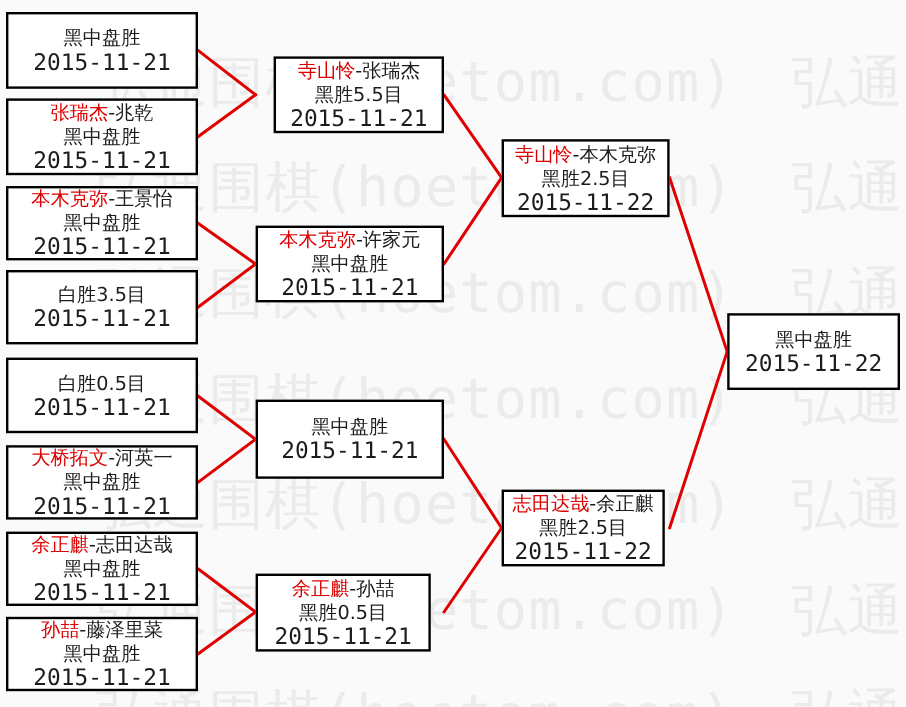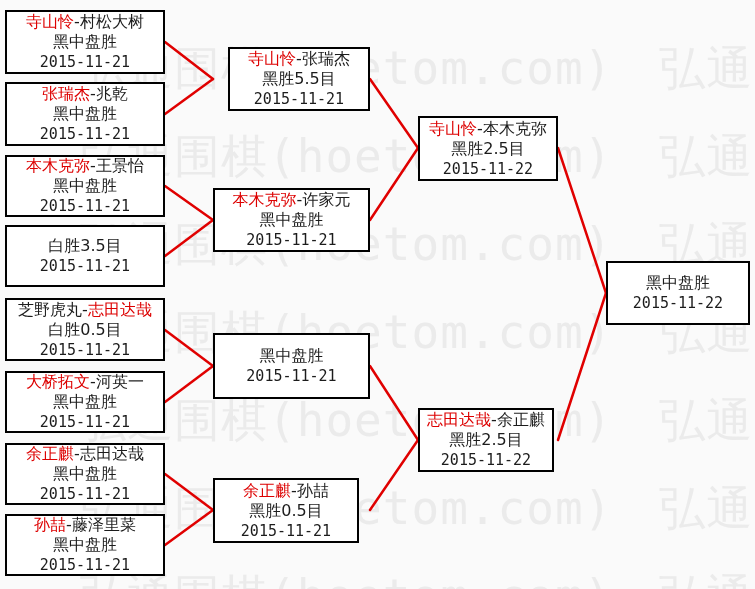--- a/index.html
+++ b/index.html
@@ -46,21 +46,21 @@
     flex-direction: column;
     justify-content: center;
     align-items: center;
     text-align: center;
     color: var(--text, #1c1c1c);
     font-size: 16px;
     line-height: 20px;
   }
   .box .players { white-space: nowrap; }
   .box .red { color: var(--winner-text, #dd0000); }
-  .box .date { font-family: "DejaVu Sans Mono", monospace; font-size: 15px; }
+  .box .date { font-family: "DejaVu Sans Mono", monospace; font-size: 19px; }
 </style>
 </head>
 <body>
 
 <div id="screen">
 
   <div class="wm-row" style="top:42px">弘通围棋(hoetom.com)　弘通围棋(hoetom.com)</div>
   <div class="wm-row" style="top:130px">弘通围棋(hoetom.com)　弘通围棋(hoetom.com)</div>
   <div class="wm-row" style="top:218px">弘通围棋(hoetom.com)　弘通围棋(hoetom.com)</div>
   <div class="wm-row" style="top:306px">弘通围棋(hoetom.com)　弘通围棋(hoetom.com)</div>
@@ -79,21 +79,20 @@
     <line x1="165" y1="545" x2="213" y2="510"></line>
     <line x1="370" y1="79" x2="418" y2="148"></line>
     <line x1="370" y1="220" x2="418" y2="148"></line>
     <line x1="370" y1="366" x2="418" y2="440"></line>
     <line x1="370" y1="510" x2="418" y2="440"></line>
     <line x1="558" y1="148" x2="606" y2="293"></line>
     <line x1="558" y1="440" x2="606" y2="293"></line>
   </svg>
 
   <div class="box" style="left:5px;top:10px;width:160px;height:64px">
-    <div class="players"><span class="red">寺山怜</span><span>-</span><span>村松大树</span></div>
     <div class="result">黑中盘胜</div>
     <div class="date">2015-11-21</div>
   </div>
 
   <div class="box" style="left:5px;top:82px;width:160px;height:64px">
     <div class="players"><span class="red">张瑞杰</span><span>-</span><span>兆乾</span></div>
     <div class="result">黑中盘胜</div>
     <div class="date">2015-11-21</div>
   </div>
 
@@ -102,21 +101,20 @@
     <div class="result">黑中盘胜</div>
     <div class="date">2015-11-21</div>
   </div>
 
   <div class="box" style="left:5px;top:225px;width:160px;height:62px">
     <div class="result">白胜3.5目</div>
     <div class="date">2015-11-21</div>
   </div>
 
   <div class="box" style="left:5px;top:298px;width:160px;height:63px">
-    <div class="players"><span>芝野虎丸</span><span>-</span><span class="red">志田达哉</span></div>
     <div class="result">白胜0.5目</div>
     <div class="date">2015-11-21</div>
   </div>
 
   <div class="box" style="left:5px;top:371px;width:160px;height:62px">
     <div class="players"><span class="red">大桥拓文</span><span>-</span><span>河英一</span></div>
     <div class="result">黑中盘胜</div>
     <div class="date">2015-11-21</div>
   </div>
 

